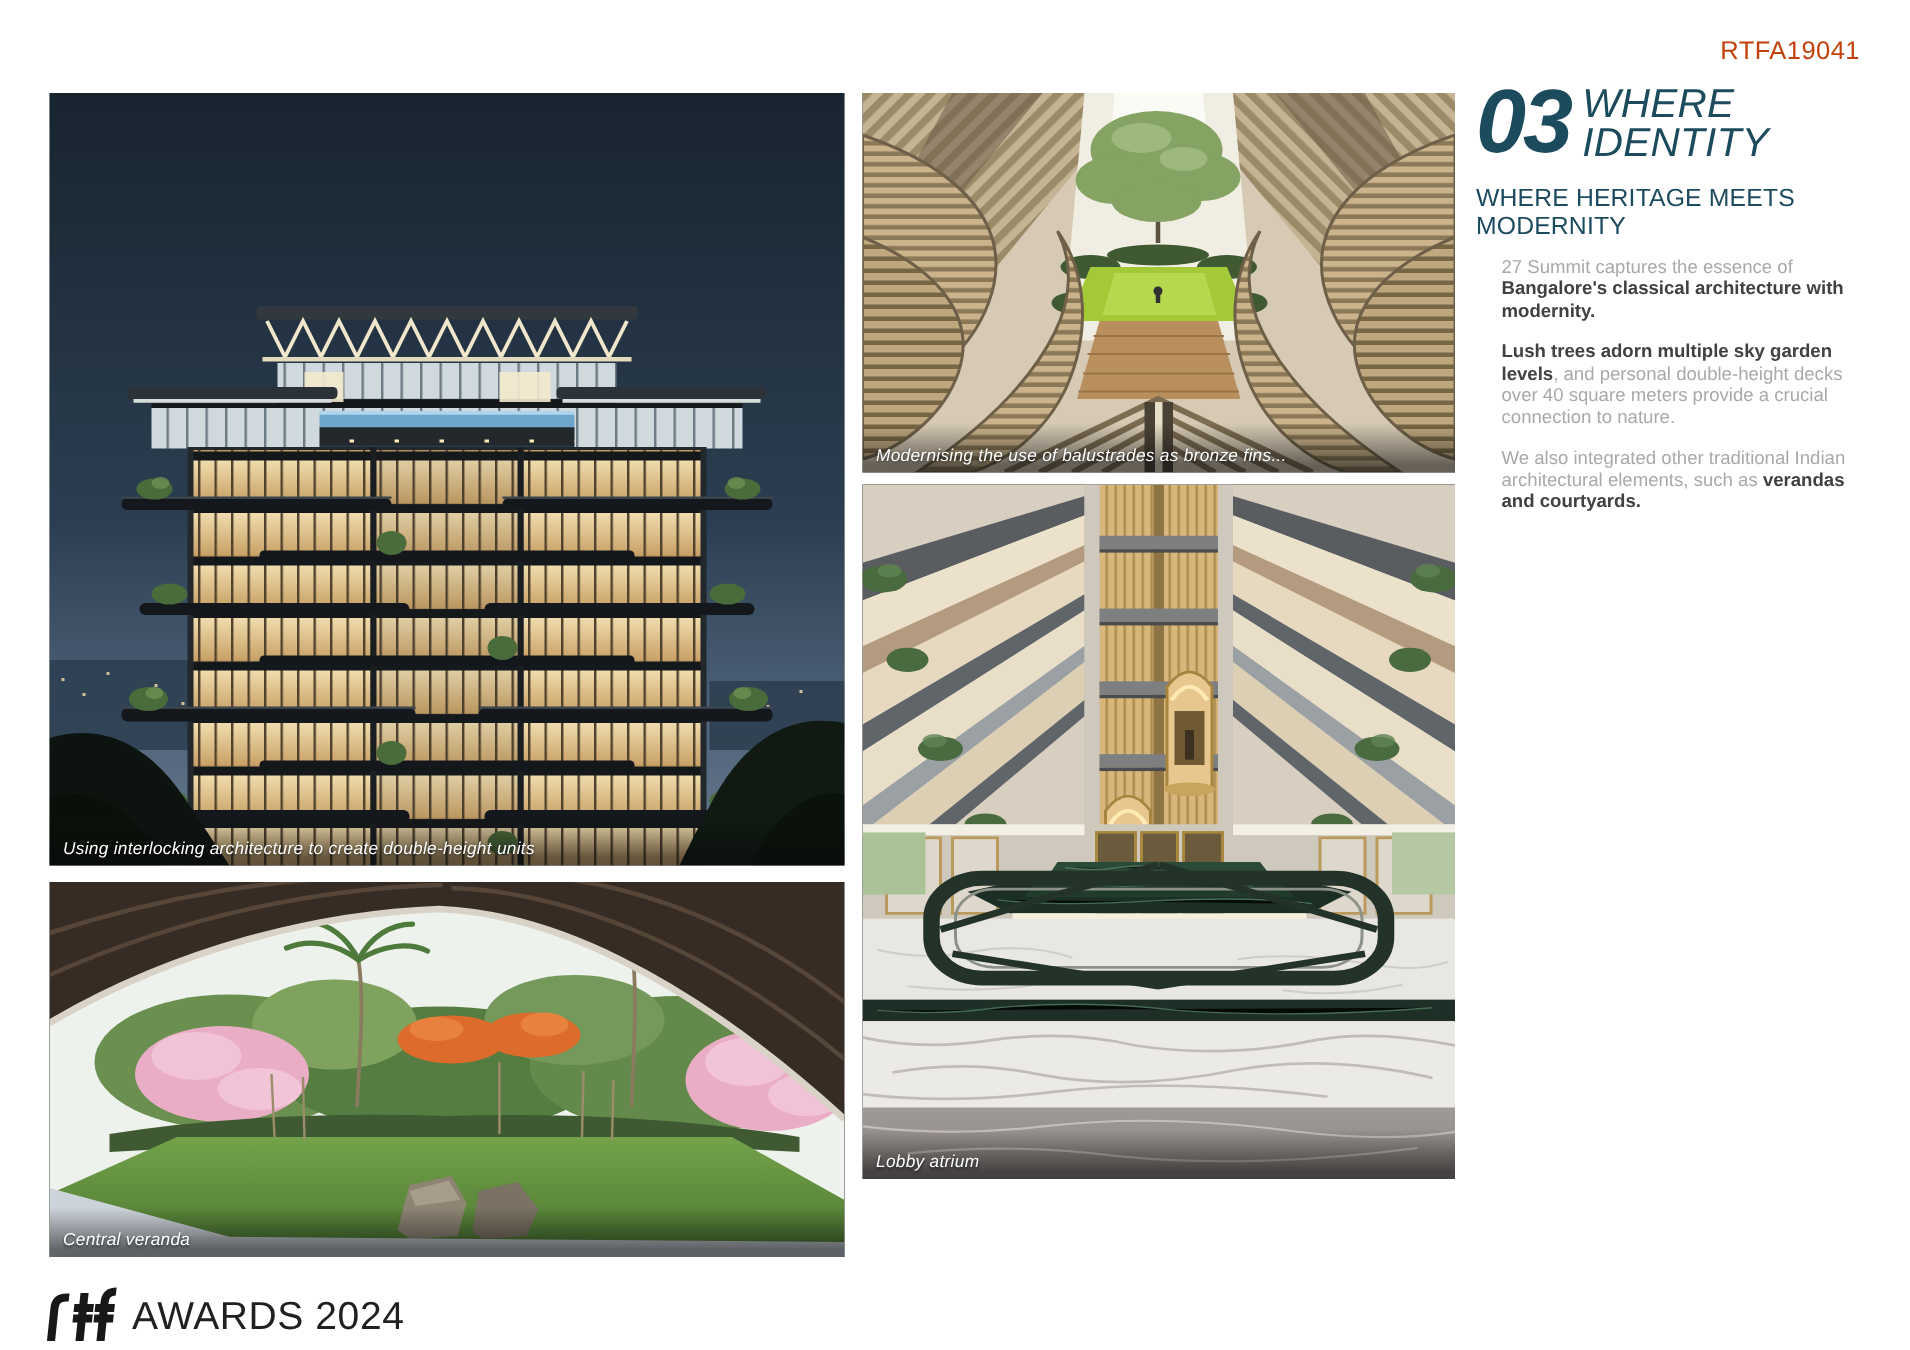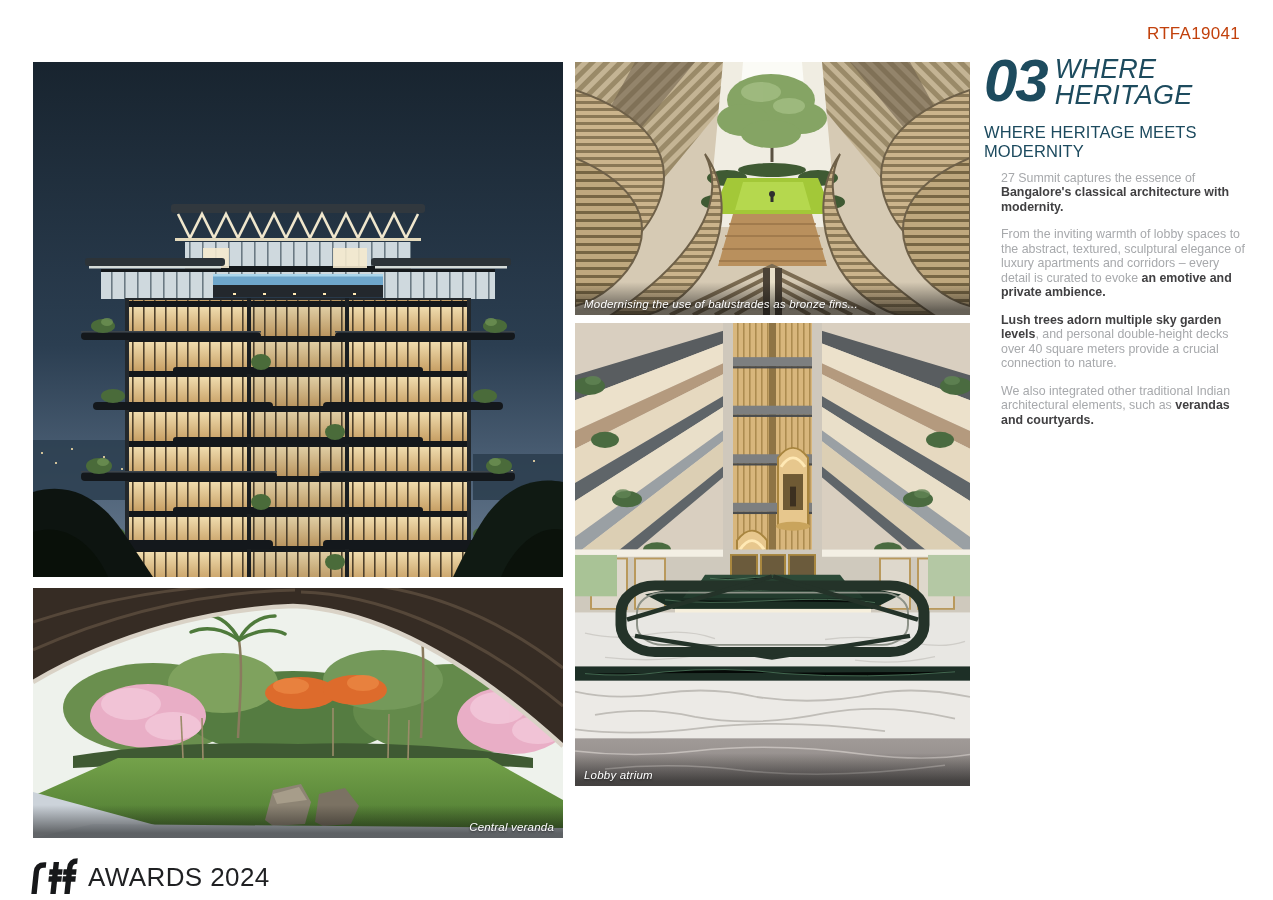--- a/index.html
+++ b/index.html
@@ -9,21 +9,21 @@
     position:relative; width:1273px; height:900px; background:#ffffff; overflow:hidden;
   }
   .doc-code {
     position:absolute; top:24px; right:33px; font-size:17px; color:#c2410c; letter-spacing:.3px;
   }
   .photo {
     position:absolute; overflow:hidden; background:#222;
   }
   .photo svg { display:block; width:100%; height:100%; }
   .ph-building { left:33px; top:62px;  width:530px; height:515px; }
-  .ph-veranda  { left:33px; top:588px; width:530px; height:250px;text-align:right; }
+  .ph-veranda  { left:33px; top:588px; width:530px; height:250px; }
   .ph-fins     { left:575px; top:62px; width:395px; height:253px; }
   .ph-lobby    { left:575px; top:323px; width:395px; height:463px; }
   .caption {
     position:absolute; left:0; right:0; bottom:0;
     padding:16px 9px 5px 9px;
     background:linear-gradient(to bottom, rgba(10,10,10,0) 0%, rgba(10,10,10,.55) 85%);
     color:#ffffff; font-style:italic; font-size:11.5px; letter-spacing:.2px;
     text-shadow:0 1px 2px rgba(0,0,0,.6);
   }
   .text-col {
@@ -182,20 +182,21 @@
           <ellipse cx="458" cy="260" rx="6" ry="4"></ellipse>
         <ellipse cx="70" cy="400" rx="6" ry="4"></ellipse>
           <ellipse cx="462" cy="400" rx="6" ry="4"></ellipse>
       </g>
 
       <path d="M0 430 C40 418 70 440 90 470 C110 500 120 515 120 515 L0 515 Z" fill="#0d1410"></path>
       <path d="M530 420 C490 412 462 436 444 468 C428 498 420 515 420 515 L530 515 Z" fill="#101a13"></path>
       <path d="M0 470 C30 460 60 480 75 515 L0 515 Z" fill="#091009"></path>
       <path d="M530 468 C505 462 480 486 468 515 L530 515 Z" fill="#0b120b"></path>
     </svg>
+    <div class="caption">Using interlocking architecture to create double-height units</div>
   </div>
 
   <div class="photo ph-veranda">
     <svg viewBox="0 0 530 250" preserveAspectRatio="none">
       <defs>
         <linearGradient id="lawn" x1="0" y1="0" x2="0" y2="1">
           <stop offset="0" stop-color="#74a24a"></stop>
             <stop offset="1" stop-color="#4a762f"></stop>
         </linearGradient>
       </defs>
@@ -521,27 +522,26 @@
       </g>
     </svg>
     <div class="caption">Lobby atrium</div>
   </div>
 
   <div class="text-col">
     <div class="title-row">
       <div class="sec-number">03</div>
       <div class="sec-title">
         <div>WHERE</div>
-        <div>HERITAGE</div>
+        <div>IDENTITY</div>
       </div>
     </div>
     <div class="sec-heading">WHERE HERITAGE MEETS MODERNITY</div>
     <div class="body-copy">
       <p><span>27 Summit captures the essence of </span><strong>Bangalore's classical architecture with modernity.</strong></p>
-      <p><span>From the inviting warmth of lobby spaces to the abstract, textured, sculptural elegance of luxury apartments and corridors – every detail is curated to evoke </span><strong>an emotive and private ambience.</strong></p>
       <p><strong>Lush trees adorn multiple sky garden levels</strong><span>, and personal double-height decks over 40 square meters provide a crucial connection to nature.</span></p>
       <p><span>We also integrated other traditional Indian architectural elements, such as </span><strong>verandas and courtyards.</strong></p>
     </div>
   </div>
 
   <div class="footer">
     <span class="footer-logo">
       <svg width="48" height="42" viewBox="0 0 48 42">
         <g stroke="#17181a" stroke-width="5.4" fill="none" transform="skewX(-6)" stroke-linecap="butt">
           <path d="M8 38 L8 16 Q8 9 15 9 L17 9"></path>

